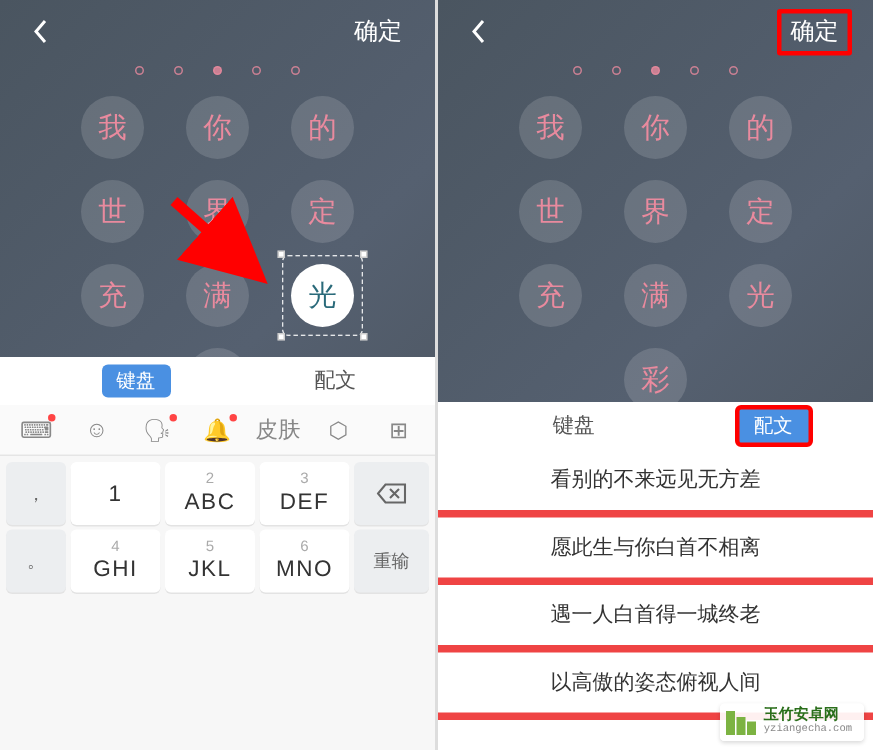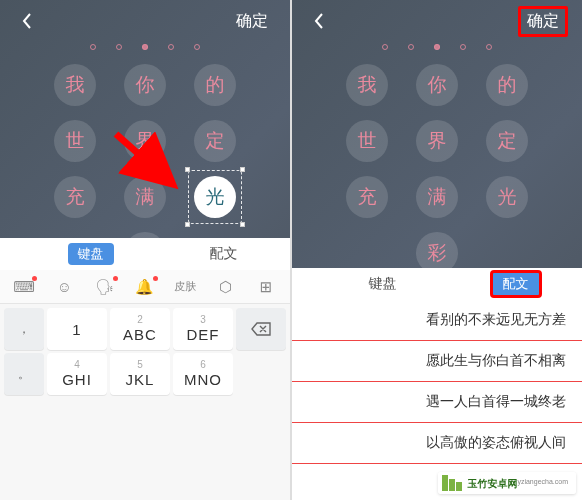--- a/index.html
+++ b/index.html
@@ -44,30 +44,30 @@
 .kb-tool .reddot { position: absolute; top: 2px; right: 2px; width: 5px; height: 5px; background: #ff4444; border-radius: 50%; }
 .kb-grid { display: grid; grid-template-columns: 40px 1fr 1fr 1fr 50px; grid-template-rows: repeat(4, 42px); gap: 3px; padding: 4px; }
 .key { background: #fff; border-radius: 4px; display: flex; flex-direction: column; align-items: center; justify-content: center; font-size: 14px; color: #333; cursor: pointer; box-shadow: 0 1px 0 rgba(0,0,0,0.08); }
 .key.side { background: #eceef0; color: #666; font-size: 12px; }
 .key .num { font-size: 10px; color: #aaa; line-height: 1; margin-bottom: 1px; }
 .key .letters { font-size: 15px; letter-spacing: 1px; }
 .key.side.backspace svg { width: 20px; height: 14px; }
 
 
 .text-list { background: #fff; height: 200px; overflow: hidden; }
-.text-item { padding: 11px 16px; font-size: 14px; color: #333; text-align: right; border-bottom: 1px solid #ef4444; cursor: pointer; }
+.text-item { padding: 11px 16px; font-size: 14px; color: #333; text-align: center; border-bottom: 5px solid #ef4444; cursor: pointer; }
 
 
 .watermark { position: absolute; right: 6px; bottom: 6px; background: rgba(255,255,255,0.92); padding: 3px 8px 3px 4px; border-radius: 3px; display: flex; align-items: center; gap: 4px; box-shadow: 0 1px 3px rgba(0,0,0,0.15); }
 .wm-icon { display: flex; }
 .wm-icon .bar { width: 6px; margin-right: 1px; }
 .wm-icon .bar.a { height: 16px; background: #7cb342; }
 .wm-icon .bar.b { height: 12px; background: #7cb342; margin-top: 4px; }
 .wm-icon .bar.c { height: 9px; background: #7cb342; margin-top: 7px; }
-.wm-text { display: flex; flex-direction: row; line-height: 1.1; }
+.wm-text { display: flex; flex-direction: column; line-height: 1.1; font-family: Liberation Mono, monospace; }
 .wm-text .t1 { font-size: 10px; font-weight: bold; color: #2a6e1a; }
 .wm-text .t2 { font-size: 7px; color: #888; }
 </style>
 </head>
 <body>
 
 <div class="screens">
 
   <div class="screen">
     <div class="topbar">
@@ -129,21 +129,21 @@
             <span>键盘</span>
           </div>
         <div class="tab">配文</div>
       </div>
       <div class="kb-panel">
         <div class="kb-toolbar">
           <div class="kb-tool">⌨<span class="reddot"></span></div>
           <div class="kb-tool">☺</div>
           <div class="kb-tool">🗣<span class="reddot"></span></div>
           <div class="kb-tool">🔔<span class="reddot"></span></div>
-          <div class="kb-tool" style="font-size:11px;">皮肤</div>
+          <div class="kb-tool" style="font-size:15px;">皮肤</div>
           <div class="kb-tool">⬡</div>
           <div class="kb-tool">⊞</div>
         </div>
         <div class="kb-grid">
           <div class="key side">，</div>
           <div class="key">
               <span class="letters">1</span>
             </div>
           <div class="key">
               <span class="num">2</span>
@@ -165,20 +165,21 @@
               <span class="letters">GHI</span>
             </div>
           <div class="key">
               <span class="num">5</span>
               <span class="letters">JKL</span>
             </div>
           <div class="key">
               <span class="num">6</span>
               <span class="letters">MNO</span>
             </div>
+          <div class="key side">重输</div>
         </div>
       </div>
     </div>
   </div>
 
   <div class="screen">
     <div class="topbar">
       <div class="back-btn">
         <svg viewBox="0 0 10 16">
             <path d="M8 1 L2 8 L8 15" stroke="#fff" stroke-width="2" fill="none"></path>

